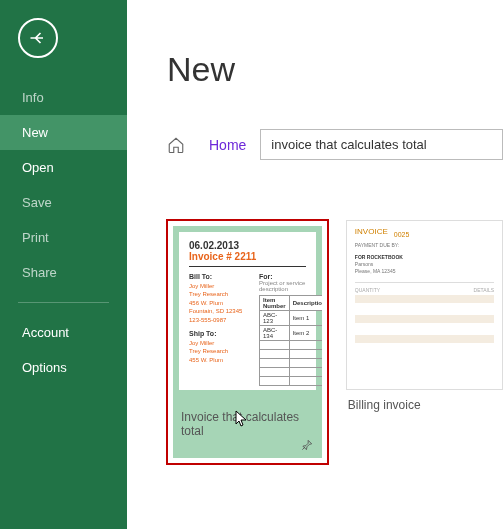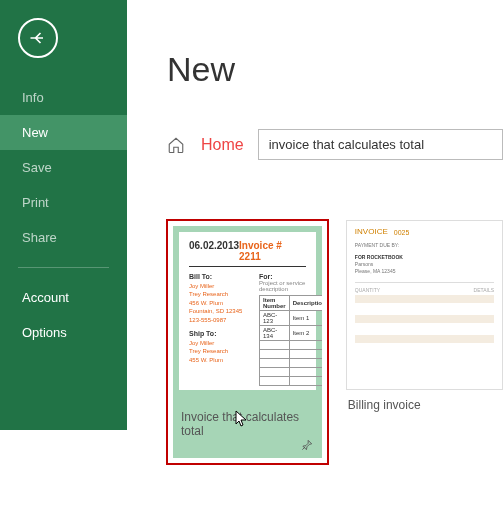--- a/index.html
+++ b/index.html
@@ -1,36 +1,36 @@
 <!DOCTYPE html>
 <html><head>
 <meta charset="utf-8">
 <style>
   * { box-sizing: border-box; margin: 0; padding: 0; }
   body { font-family: "Segoe UI", Arial, sans-serif; width: 503px; height: 529px; overflow: hidden; background: #fff; position: relative; }
-  .sidebar { position: absolute; left: 0; top: 0; width: 127px; height: 430px; background: #217346; color: #fff; }
+  .sidebar { position: absolute; left: 0; top: 0; width: 127px; height: 529px; background: #217346; color: #fff; }
   .back-btn { width: 40px; height: 40px; border: 2px solid #fff; border-radius: 50%; margin: 18px 0 0 18px; display: flex; align-items: center; justify-content: center; cursor: pointer; }
   .back-btn svg { stroke: #fff; }
   .nav { margin-top: 22px; }
   .nav-item { padding: 10px 22px; font-size: 13px; color: rgba(255,255,255,0.7); cursor: pointer; }
   .nav-item.active { background: #439467; color: #fff; }
   .nav-item.bright { color: #fff; }
   .nav-sep { height: 1px; background: rgba(255,255,255,0.25); margin: 12px 18px; }
   .main { position: absolute; left: 127px; top: 0; right: 0; bottom: 0; background: #fff; padding: 50px 0 0 40px; }
   .page-title { font-size: 34px; font-weight: 300; color: #333; margin-bottom: 40px; }
   .search-row { display: flex; align-items: center; gap: 14px; margin-bottom: 60px; }
-  .home-icon { display: flex; align-items: center; gap: 16px; font-size: 16px; color: #ef4444; }
+  .home-icon { display: flex; align-items: center; gap: 24px; font-size: 14px; color: #6d28d9; }
   .search-box { flex: 1; border: 1px solid #bbb; padding: 7px 10px; font-size: 13px; color: #333; outline: none; background: #fff; min-width: 0; }
   .templates { display: flex; gap: 18px; }
   .tmpl { width: 228px; }
   .tmpl.highlight { outline: 2px solid #c00000; outline-offset: -1px; padding: 6px; }
   .tmpl-preview { width: 100%; height: 170px; background: #a6d5b6; position: relative; overflow: hidden; }
   .tmpl-preview.white { background: #fff; border: 1px solid #ddd; }
   .paper { position: absolute; inset: 6px 6px 6px 6px; background: #fff; padding: 8px 10px; font-size: 7px; color: #333; }
-  .paper .hdr { display: flex; justify-content: space-between; border-bottom: 1.5px solid #333; padding-bottom: 4px; margin-bottom: 6px; }
+  .paper .hdr { display: flex; justify-content: space-between; border-bottom: 1.5px solid #333; padding-bottom: 4px; margin-bottom: 6px; flex-direction: column; }
   .paper .date { font-weight: bold; font-size: 10px; }
   .paper .invno { font-weight: bold; font-size: 10px; color: #e8641b; }
   .paper .cols { display: flex; gap: 10px; }
   .paper .col-l { flex: 0 0 60px; }
   .paper .bold { font-weight: bold; margin-bottom: 2px; font-size: 7px; }
   .paper .orange { color: #e8641b; line-height: 1.4; font-size: 6px; }
   .paper .col-r { flex: 1; }
   .paper .for { font-weight: bold; font-size: 7px; }
   .paper .desc { color: #888; font-size: 6px; margin-bottom: 3px; }
   .tbl { border-collapse: collapse; width: 100%; font-size: 6px; }
@@ -49,20 +49,21 @@
 
 <div class="sidebar">
   <div class="back-btn">
     <svg width="20" height="20" viewBox="0 0 24 24" fill="none" stroke-width="2">
         <path d="M15 6l-6 6 6 6M3 12h15"></path>
       </svg>
   </div>
   <div class="nav">
     <div class="nav-item">Info</div>
     <div class="nav-item active bright">New</div>
+    <div class="nav-item bright">Open</div>
     <div class="nav-item">Save</div>
     <div class="nav-item">Print</div>
     <div class="nav-item">Share</div>
     <div class="nav-sep"></div>
     <div class="nav-item bright">Account</div>
     <div class="nav-item bright">Options</div>
   </div>
 </div>
 
 <div class="main">
@@ -149,21 +150,21 @@
           </svg>
         <svg class="pin" width="14" height="14" viewBox="0 0 24 24" fill="none" stroke="#555" stroke-width="1.5">
             <path d="M14 4l6 6-4 1-4 4-1 5-6-6 5-1 4-4z M9 15l-5 5"></path>
           </svg>
       </div>
     </div>
 
     <div class="tmpl">
       <div class="tmpl-preview white">
         <div class="paper2">
-          <div style="display:flex;gap:6px;align-items:center">
+          <div style="display:flex;gap:6px;align-items:flex-end">
             <span class="tt">INVOICE</span>
             <span style="color:#d08000;font-size:7px">0025</span>
           </div>
           <div class="ln" style="margin-top:4px">PAYMENT DUE BY:</div>
           <div class="ln" style="margin-top:6px;font-weight:bold;color:#333">FOR ROCKETBOOK</div>
           <div class="ln">Parsons</div>
           <div class="ln">Please, MA 12345</div>
           <div style="margin-top:8px;height:1px;background:#ddd"></div>
           <div style="display:flex;margin-top:4px;font-size:5px;color:#aaa">
               <span style="flex:1">QUANTITY</span>

